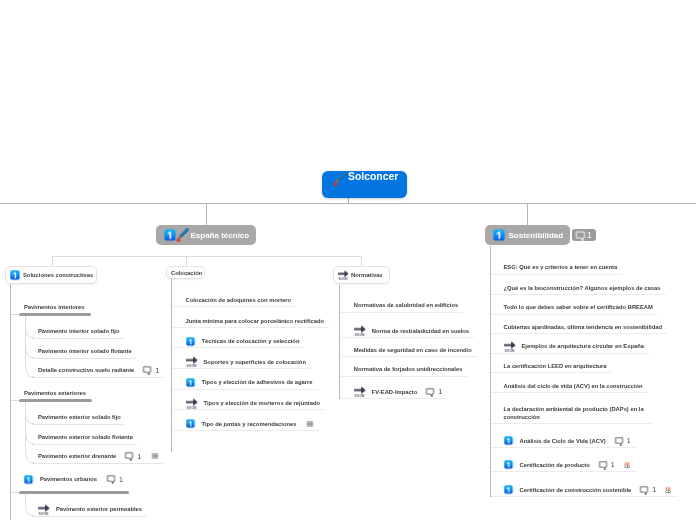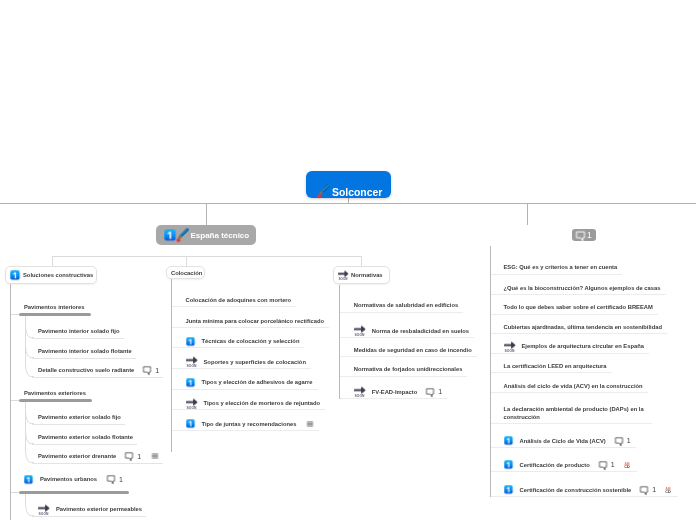--- a/index.html
+++ b/index.html
@@ -8,22 +8,22 @@
        font-family:"Liberation Sans",sans-serif;}
   #canvas *{transform:translateZ(0);}
   #canvas{position:absolute;left:0;top:0;width:696px;height:520px;overflow:hidden;}
 
   
   .hline{position:absolute;height:1px;background:#b3b3b3;}
   .vline{position:absolute;width:1px;background:#b3b3b3;}
 
   
   .root{position:absolute;background:#0275e0;border-radius:6px;display:flex;
-        align-items:flex-end;gap:2px;padding:0 9px 0 10px;box-sizing:border-box;
-        box-shadow:0 1px 3px rgba(0,0,0,.2);}
+        align-items:flex-start;gap:2px;padding:0 9px 0 10px;box-sizing:border-box;
+        box-shadow:0 1px 3px rgba(0,0,0,.2);margin-left:16px;}
   .root .label{color:#fff;font-weight:bold;font-size:10.4px;}
 
   
   .gnode{position:absolute;background:#a8a8a8;border-radius:5px;display:flex;
          align-items:center;padding:0 7.5px;box-sizing:border-box;gap:0px;}
   .gnode .label{color:#fff;font-weight:bold;font-size:8px;white-space:nowrap;}
 
   
   .wnode{position:absolute;background:#fff;border:1px solid #e2e2e2;border-radius:5px;
          display:flex;align-items:center;padding:0 4px;box-sizing:border-box;gap:3px;
@@ -86,20 +86,36 @@
           <g>
             <path d="M34.2 1.8c-1.6-1.6-4-1.4-5.4 0L12.6 18.2l5.2 5.2L34.2 7.2c1.4-1.4 1.6-3.8 0-5.4z" fill="#0d5c96"></path>
             <path d="M33 .9 12.6 18.2l2.6 2.6L35.2 2.7z" fill="#2490cf"></path>
             <path d="M12.1 17.7c-1.4 1.4-3 4.4-3.8 7.3l3 3c2.9-.8 5.9-2.4 7.3-3.8z" fill="#8c6a4f"></path>
             <path d="M8.3 25 5.4 28c-1.8 1.8-1.8 4.6 0 6.4s4.6 1.8 6.4 0l2.9-2.9z" fill="#e5382c"></path>
           </g>
         </svg>
       </span>
       <span class="label">España técnico</span>
     </div>
+    <div class="gnode" style="left:485px;top:225px;width:85px;height:20px;">
+      <span class="emoji" style="width:12px;height:12px;margin-right:4px">
+        <svg width="12" height="12" viewBox="0 0 36 36">
+          <defs>
+            <linearGradient id="k1g12" x1="0" y1="0" x2="0" y2="1">
+              <stop offset="0" stop-color="#1bb4f5"></stop>
+              <stop offset=".55" stop-color="#0b8ef0"></stop>
+              <stop offset="1" stop-color="#0a55d6"></stop>
+            </linearGradient>
+          </defs>
+          <rect x="1" y="1" width="34" height="34" rx="7" fill="url(#k1g12)"></rect>
+          <path d="M21.4 28.1c0 1.2-.9 2.1-2.3 2.1s-2.3-.9-2.3-2.1V13.2l-3 2.2c-.4.3-.8.4-1.2.4-1 0-2-.9-2-2 0-.7.3-1.3 1-1.7l5-3.5c.7-.5 1.4-.7 2.1-.7 1.5 0 2.7.9 2.7 2.5z" fill="#fff"></path>
+        </svg>
+      </span>
+      <span class="label">Sostenibilidad</span>
+    </div>
     <div class="badge" style="left:572px;top:229px;height:12px;">
       <span style="display:inline-block;width:9px;height:9px">
         <svg width="9" height="11.52" viewBox="0 0 22 28" fill="none" stroke="#fff" stroke-width="2.3" stroke-linejoin="miter">
           <path d="M1.3 2.1h19.4v14.5h-4.1v8l-4.7-8H1.3z"></path>
         </svg>
       </span>
       <span class="num">1</span>
     </div>
     <div class="hline" style="left:52px;top:256px;width:310px;height:1px;background:#dcdcdc;"></div>
     <div class="vline" style="left:52px;top:256px;height:10px;background:#dcdcdc;"></div>

